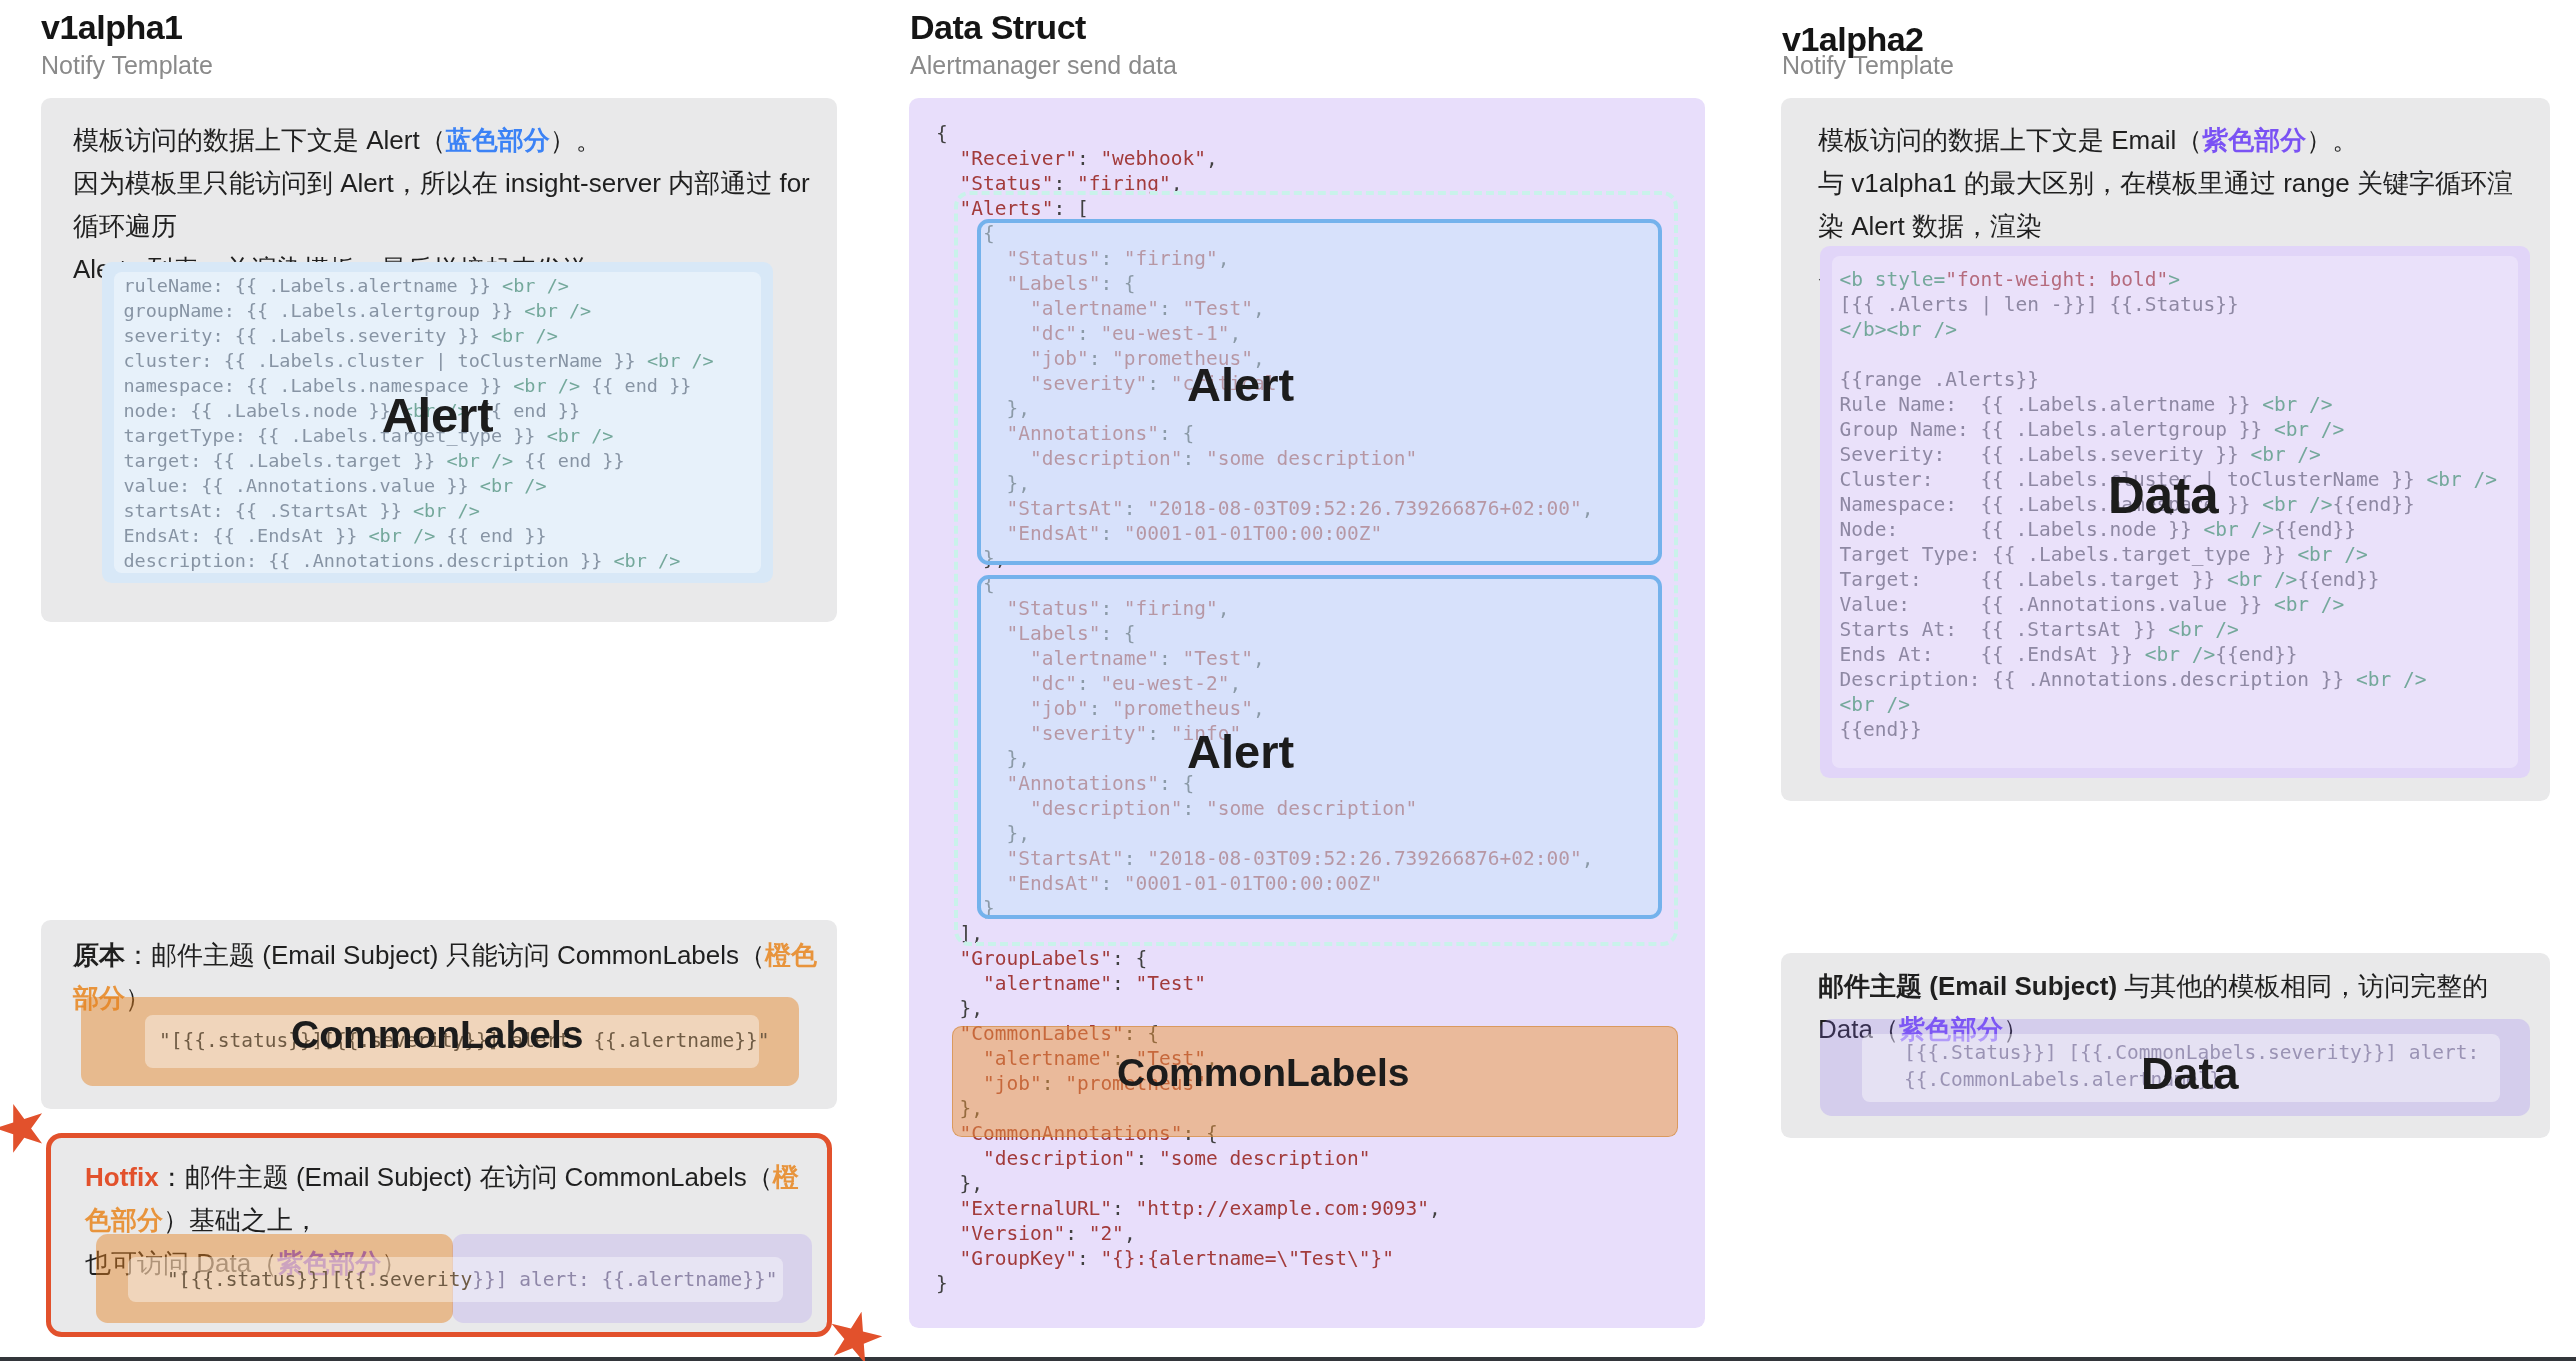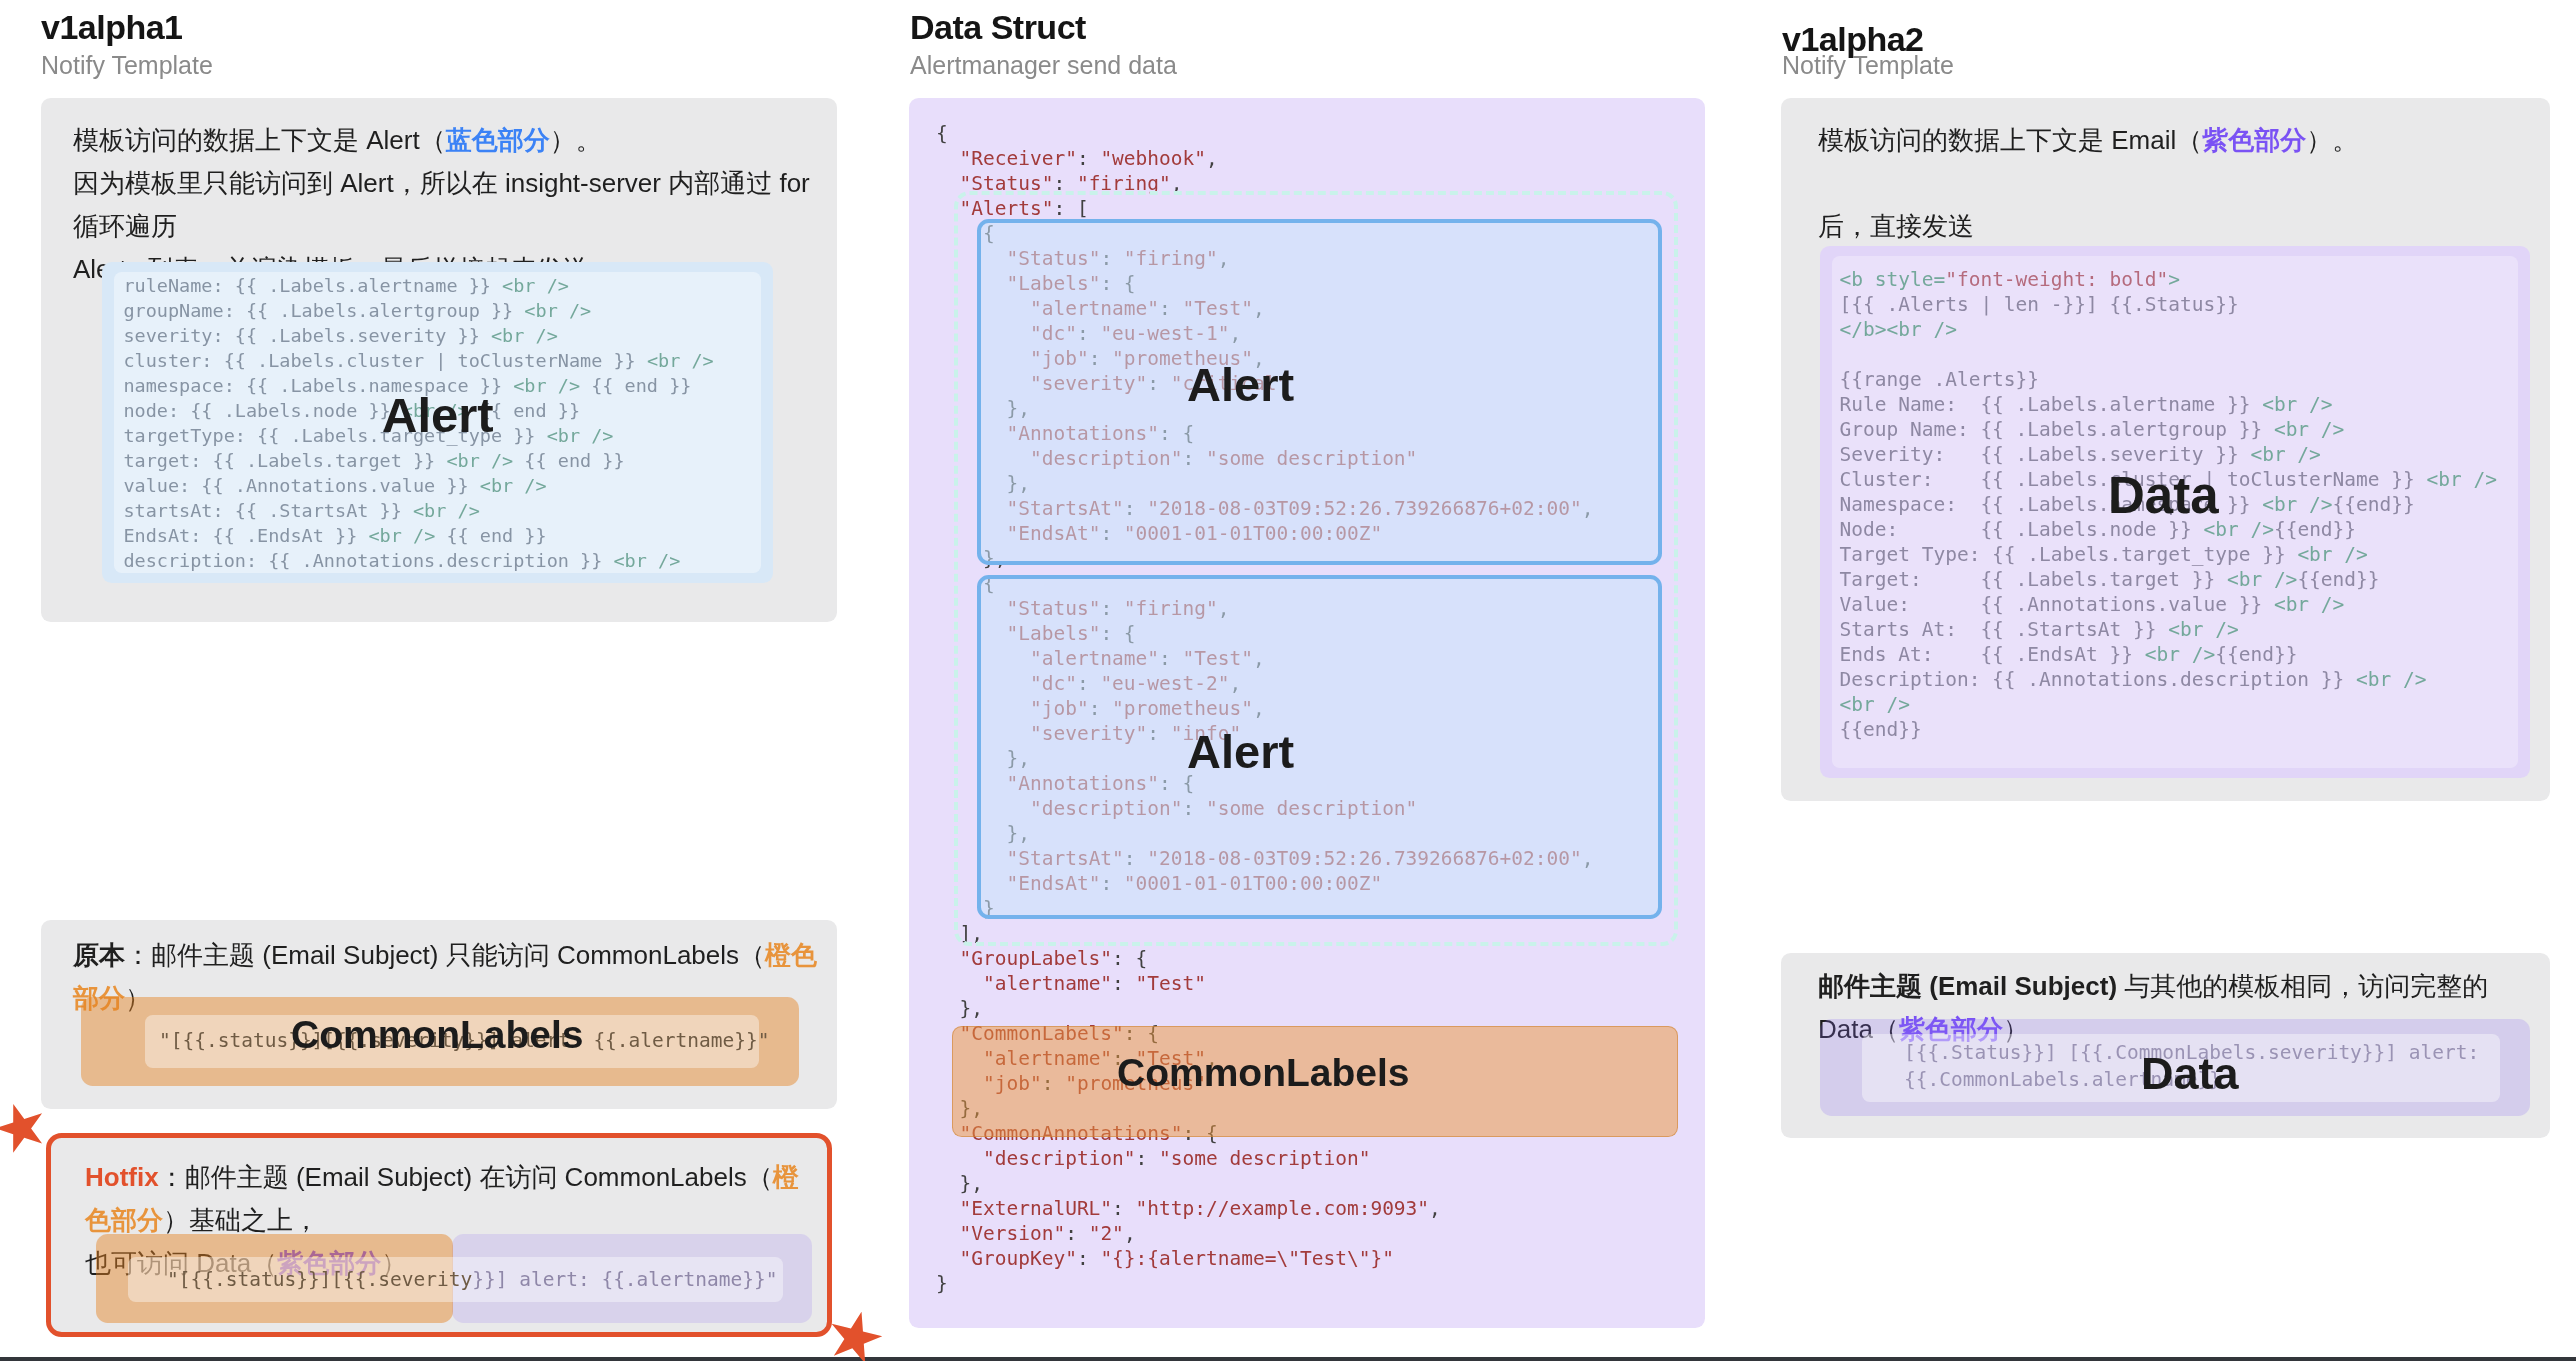--- a/index.html
+++ b/index.html
@@ -168,21 +168,21 @@
   <div class="biglabel" style="left:278px; top:626px; font-size:47px;">Alert</div>
   <div class="biglabel" style="left:208px; top:953px; font-size:39px;">CommonLabels</div>
 </div>
 
 <h1 class="title abs" style="left:1782px; top:20px;">v1alpha2</h1>
 <div class="subtitle abs" style="left:1782px; top:51px;">Notify Template</div>
 
 <div class="panel abs" style="left:1781px; top:98px; width:769px; height:703px;">
   <div class="cn abs" style="left:37px; top:21.4px; width:706px;">
     <span>模板访问的数据上下文是 Email（</span><span class="c-purple">紫色部分</span><span>）。</span><br>
-    <br>
+    <span>与 v1alpha1 的最大区别，在模板里通过 range 关键字循环渲染 Alert 数据，渲染</span><br>
     <span>后，直接发送</span>
   </div>
   <div class="codeblock purple-cb" style="left:39px; top:148px; width:710px; height:532px;">
     <div class="innerstrip" style="left:11.7px; top:9.7px; right:11.7px; bottom:9.7px; background:rgba(255,255,255,0.30);"></div>
     <pre class="code tplR" style="left:19.5px; top:21.4px;"><span class="ttag">&lt;b style=</span><span class="tstr">"font-weight: bold"</span><span class="ttag">&gt;</span>
 [{{ .Alerts | len -}}] {{.Status}}
 <span class="ttag">&lt;/b&gt;</span><span class="ttag">&lt;br /&gt;</span>
 
 {{range .Alerts}}
 Rule Name:  {{ .Labels.alertname }} <span class="ttag">&lt;br /&gt;</span>

